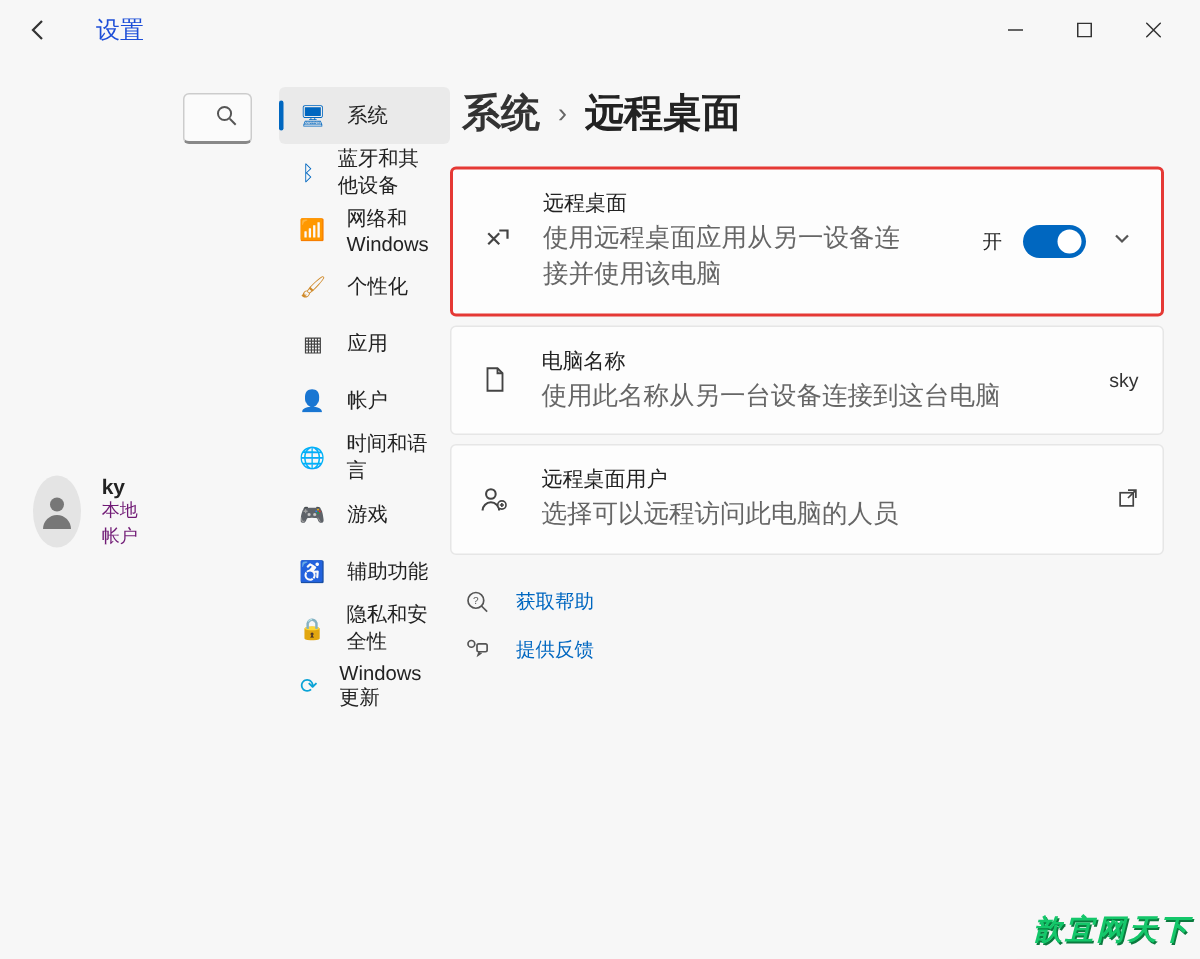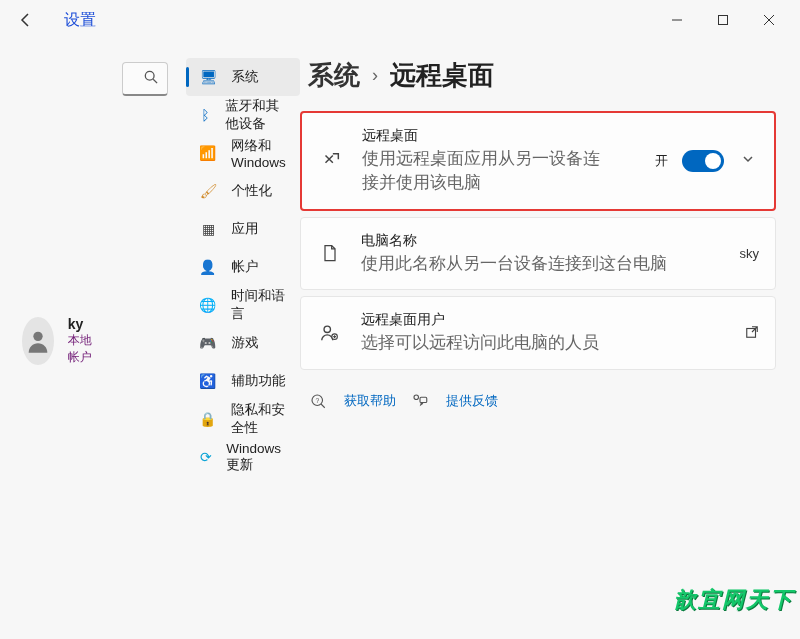--- a/index.html
+++ b/index.html
@@ -84,26 +84,26 @@
     width:42px;height:22px;border-radius:11px;background:#0067c0;
     position:relative;cursor:pointer;
   }
   .toggle::after{
     content:"";position:absolute;right:3px;top:3px;width:16px;height:16px;
     border-radius:50%;background:#fff;
   }
   .chev{font-size:12px;color:#555;cursor:pointer;padding:4px;}
   .val{font-size:13px;color:#333;}
   .open-icon{font-size:13px;color:#444;cursor:pointer;}
-  .links{margin-top:22px;margin-left:8px;display:flex;gap:14px;}
+  .links{margin-top:22px;margin-left:8px;display:flex;flex-direction:column;gap:14px;}
   .link-row{display:flex;align-items:center;gap:16px;font-size:13px;color:#0067c0;cursor:pointer;}
   .link-icon{width:20px;display:flex;align-items:center;justify-content:center;color:#555;}
   .watermark{
-    position:absolute;right:6px;bottom:24px;
-    font-size:22px;font-weight:900;font-style:italic;
+    position:absolute;right:6px;bottom:6px;
+    font-size:19px;font-weight:900;font-style:italic;
     letter-spacing:2px;color:#14c76a;
     text-shadow:1px 1px 0 #0a7a3e;
     pointer-events:none;
   }
 </style>
 </head>
 <body>
 
 <div class="window">
   <div class="titlebar">

